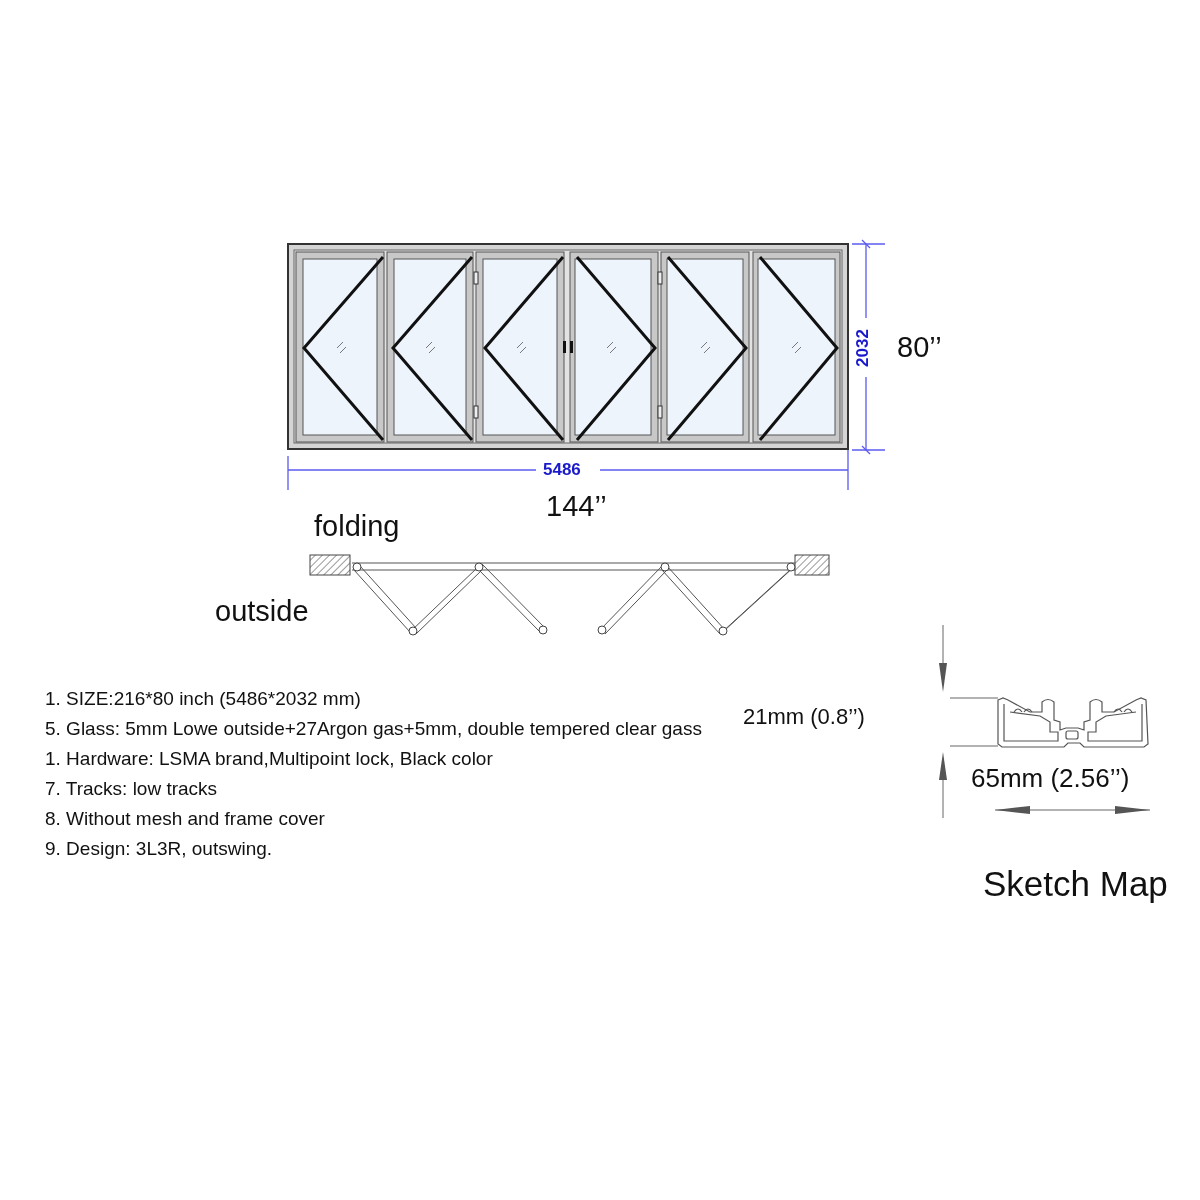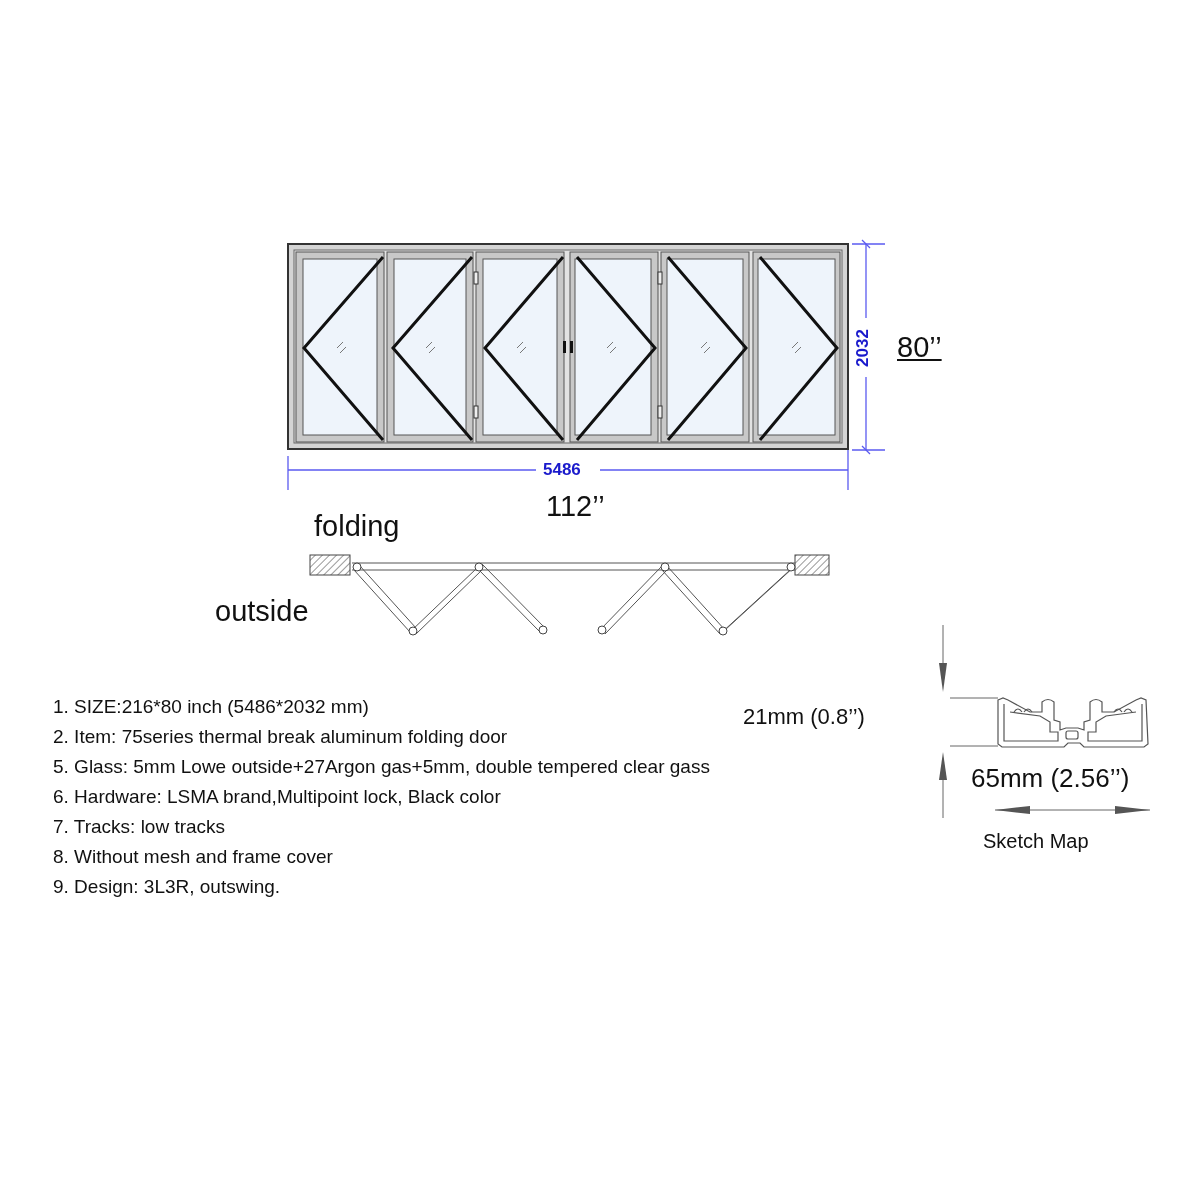--- a/index.html
+++ b/index.html
@@ -2,21 +2,21 @@
 <html><head>
   <meta charset="utf-8">
   <style>
     html, body { margin: 0; padding: 0; background: #ffffff; }
     body { width: 1200px; height: 1200px; position: relative; overflow: hidden;
            font-family: "Liberation Sans", sans-serif; color: #111; }
     .abs { position: absolute; }
     .lbl { font-family: "Liberation Sans", sans-serif; color: #111; white-space: nowrap; }
     .big { font-size: 29px; line-height: 1; }
     .dim-blue { color: #1a1acc; font-weight: bold; font-size: 17px; font-family: "Liberation Sans", sans-serif; }
-    .spec-list { list-style: none; margin: 8px; padding: 0; }
+    .spec-list { list-style: none; margin: 0; padding: 0; }
     .spec-list li { font-size: 19px; line-height: 30px; white-space: nowrap; }
     svg { position: absolute; overflow: visible; }
   </style>
 </head>
 <body>
 
 <div class="abs" style="left:0;top:0;width:1200px;height:520px;">
   <svg width="1200" height="520" viewBox="0 0 1200 520" style="left:0;top:0;">
 
     <rect x="288" y="244" width="560" height="205" fill="#d4d4d4" stroke="#333" stroke-width="2"></rect>
@@ -90,22 +90,22 @@
       <line x1="852" y1="450" x2="885" y2="450"></line>
       <line x1="866" y1="244" x2="866" y2="318"></line>
       <line x1="866" y1="377" x2="866" y2="450"></line>
       <line x1="862" y1="240" x2="870" y2="248"></line>
       <line x1="862" y1="446" x2="870" y2="454"></line>
     </g>
   </svg>
 
   <div class="abs dim-blue" style="left:543px;top:460px;">5486</div>
   <div class="abs dim-blue" style="left:844px;top:338px;transform:rotate(-90deg);transform-origin:center;">2032</div>
-  <div class="abs lbl big" style="left:897px;top:333px;text-decoration:underline;">80’’</div>
-  <div class="abs lbl big" style="left:546px;top:492px;">112’’</div>
+  <div class="abs lbl big" style="left:897px;top:333px;">80’’</div>
+  <div class="abs lbl big" style="left:546px;top:492px;">144’’</div>
 </div>
 
 <div class="abs lbl big" style="left:314px;top:512px;">folding</div>
 <div class="abs lbl big" style="left:215px;top:597px;">outside</div>
 
 <svg width="1200" height="120" viewBox="0 540 1200 120" style="left:0;top:540px;">
   <defs>
     <pattern id="hatch" width="5" height="5" patternUnits="userSpaceOnUse" patternTransform="rotate(45)">
       <line x1="0" y1="0" x2="0" y2="5" stroke="#555" stroke-width="1.2"></line>
     </pattern>
@@ -139,31 +139,30 @@
     <circle cx="791" cy="567" r="4"></circle>
     <circle cx="413" cy="631" r="4"></circle>
     <circle cx="543" cy="630" r="4"></circle>
     <circle cx="602" cy="630" r="4"></circle>
     <circle cx="723" cy="631" r="4"></circle>
   </g>
 </svg>
 
 <ul class="abs spec-list" style="left:45px;top:684px;">
   <li>1. SIZE:216*80 inch (5486*2032 mm)</li>
-  <li>2. Item: 75series thermal break aluminum folding door</li>
   <li>5. Glass: 5mm Lowe outside+27Argon gas+5mm, double tempered clear gass</li>
-  <li>6. Hardware: LSMA brand,Multipoint lock, Black color</li>
+  <li>1. Hardware: LSMA brand,Multipoint lock, Black color</li>
   <li>7. Tracks: low tracks</li>
   <li>8. Without mesh and frame cover</li>
   <li>9. Design: 3L3R, outswing.</li>
 </ul>
 
 <div class="abs lbl" style="left:743px;top:704px;font-size:22px;">21mm (0.8’’)</div>
 <div class="abs lbl" style="left:971px;top:763px;font-size:26px;">65mm (2.56’’)</div>
-<div class="abs lbl" style="left:983px;top:830px;font-size:20px;">Sketch Map</div>
+<div class="abs lbl" style="left:983px;top:864px;font-size:35px;">Sketch Map</div>
 
 <svg width="1200" height="220" viewBox="0 610 1200 220" style="left:0;top:610px;">
 
   <g stroke="#666" stroke-width="1">
     <line x1="943" y1="625" x2="943" y2="665"></line>
     <line x1="943" y1="780" x2="943" y2="818"></line>
     <line x1="950" y1="698" x2="998" y2="698"></line>
     <line x1="950" y1="746" x2="998" y2="746"></line>
     <line x1="995" y1="810" x2="1150" y2="810"></line>
   </g>

